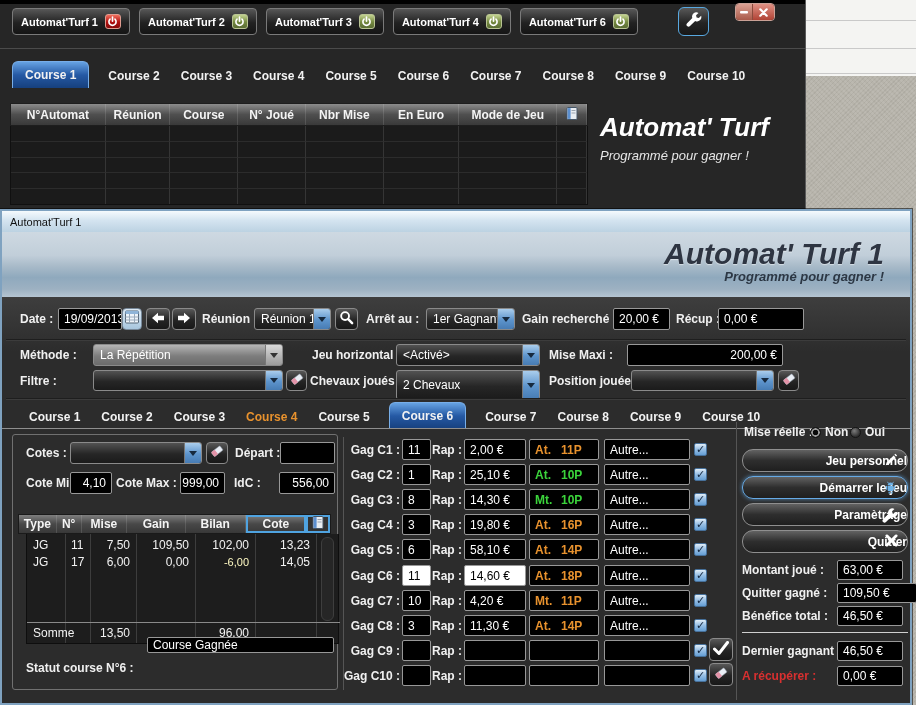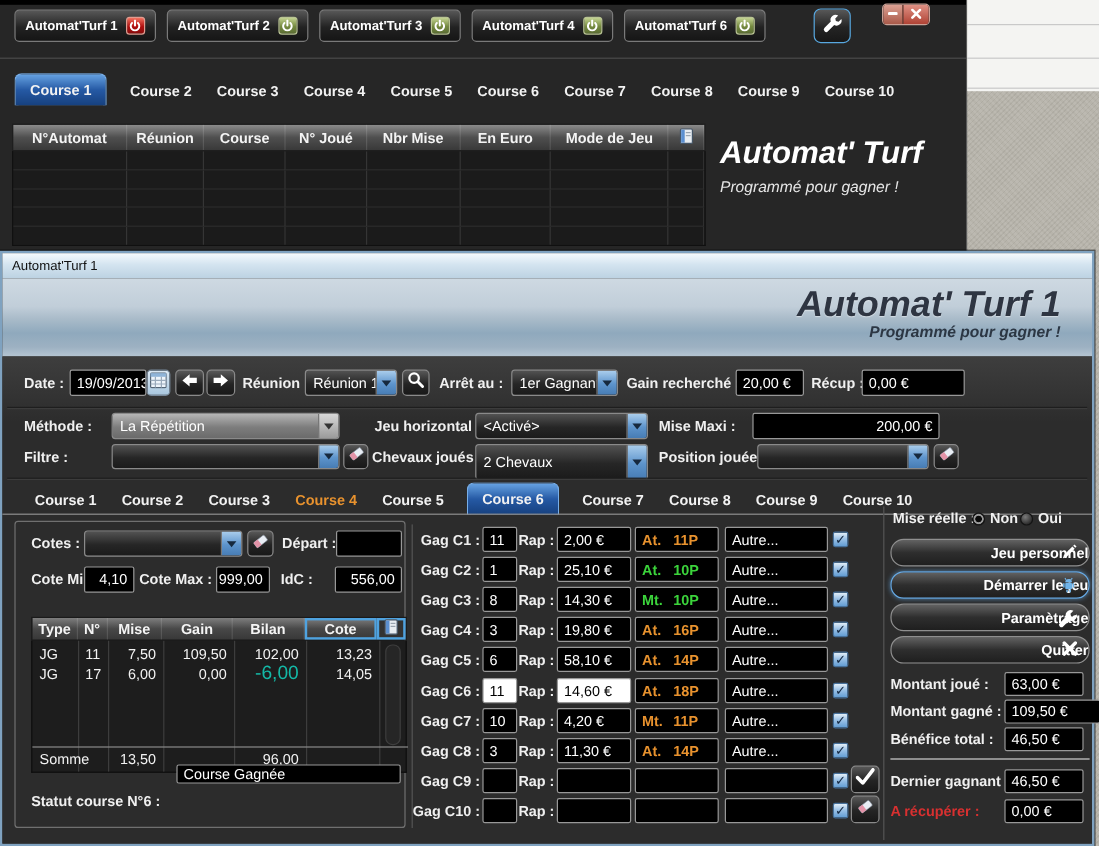--- a/index.html
+++ b/index.html
@@ -46,21 +46,21 @@
 #desktop .white{position:absolute;left:0;top:0;width:100%;height:76px;background:#f4f4f2;z-index:1}
 #desktop .wline{position:absolute;left:0;width:100%;height:1px;background:#c9c9c9;z-index:2}
 
 #dialog{position:absolute;left:0;top:209px;width:912px;height:496px;border:2px solid #7fa2c0;background:#2d2d2d;box-shadow:0 0 0 1px rgba(0,0,0,.55)}
 #titlebar{position:absolute;left:0;top:0;width:100%;height:21px;background:linear-gradient(#f5fafd,#d4e4f0 45%,#bcd2e2);color:#111;font-size:11px;display:flex;align-items:center;padding-left:8px}
 #banner{position:absolute;left:0;top:21px;width:100%;height:65px;background:linear-gradient(180deg,#ced9e2 0%,#c1ced9 36%,#a9bbc9 52%,#8fa9bd 70%,#9db1c2 88%,#b5c5d2 100%)}
 #banner .bt{position:absolute;right:26px;top:5px;font-size:30px;font-weight:700;font-style:italic;color:#2e3542;text-shadow:0 1px 1px rgba(255,255,255,.5)}
 #banner .bg2{position:absolute;right:26px;top:37px;font-size:13px;font-style:italic;font-weight:700;color:#2c3744}
 #dlgbody{position:absolute;left:0;top:86px;width:100%;height:406px;background:linear-gradient(#3e3e3e,#2c2c2c 55px)}
 #groupbox{position:absolute;left:10px;top:223px;width:326px;height:256px;border:1px solid #707070;border-radius:3px}
-#lt-head{position:absolute;left:24px;top:303px;width:313px;height:20px;display:flex;background:linear-gradient(#7e7e7e,#484848 50%,#383838);border:1px solid #1a1a1a}
+#lt-head{position:absolute;left:16px;top:303px;width:313px;height:20px;display:flex;background:linear-gradient(#7e7e7e,#484848 50%,#383838);border:1px solid #1a1a1a}
 #lt-body{position:absolute;left:24px;top:323px;width:313px;height:110px;background:#1d1d1d;border:1px solid #0e0e0e;border-top:0}
 .ltline{position:absolute;top:0;width:1px;height:100%;background:#3d3d3d}
 </style>
 </head>
 <body>
 
 <div id="root">
 
   <div id="bgwin">
     <div style="position:absolute;left:0;top:0;width:100%;height:4px;background:#000"></div>
@@ -406,21 +406,21 @@
           <div style="width: 46px; display: flex; align-items: center; justify-content: flex-end; padding: 0px 6px; color: rgb(242, 242, 242); font-size: 12px;">7,50</div>
           <div style="width: 59px; display: flex; align-items: center; justify-content: flex-end; padding: 0px 6px; color: rgb(242, 242, 242); font-size: 12px;">109,50</div>
           <div style="width: 60px; display: flex; align-items: center; justify-content: flex-end; padding: 0px 6px; color: rgb(242, 242, 242); font-size: 12px;">102,00</div>
           <div style="width: 61px; display: flex; align-items: center; justify-content: flex-end; padding: 0px 6px; color: rgb(242, 242, 242); font-size: 12px;">13,23</div>
         </div>
         <div style="position: absolute; left: 0px; top: 20px; width: 313px; height: 16px; display: flex;">
           <div style="width: 38px; display: flex; align-items: center; justify-content: flex-start; padding: 0px 6px; color: rgb(242, 242, 242); font-size: 12px;">JG</div>
           <div style="width: 25px; display: flex; align-items: center; justify-content: flex-start; padding: 0px 6px; color: rgb(242, 242, 242); font-size: 12px;">17</div>
           <div style="width: 46px; display: flex; align-items: center; justify-content: flex-end; padding: 0px 6px; color: rgb(242, 242, 242); font-size: 12px;">6,00</div>
           <div style="width: 59px; display: flex; align-items: center; justify-content: flex-end; padding: 0px 6px; color: rgb(242, 242, 242); font-size: 12px;">0,00</div>
-          <div style="width: 60px; display: flex; align-items: center; justify-content: flex-end; padding: 0px 6px; color: #14b8a6; font-size: 16px;">-6,00</div>
+          <div style="width: 60px; display: flex; align-items: center; justify-content: flex-end; padding: 0px 6px; color: #fef9c3; font-size: 11px;">-6,00</div>
           <div style="width: 61px; display: flex; align-items: center; justify-content: flex-end; padding: 0px 6px; color: rgb(242, 242, 242); font-size: 12px;">14,05</div>
         </div>
         <div style="position: absolute; left: 0px; top: 88px; width: 313px; height: 1px; background: rgb(138, 138, 138);"></div>
         <div style="position: absolute; left: 0px; top: 91px; width: 313px; height: 16px; display: flex;">
           <div style="width: 38px; display: flex; align-items: center; justify-content: flex-start; padding: 0px 6px; color: rgb(242, 242, 242); font-size: 12px;">Somme</div>
           <div style="width: 25px; display: flex; align-items: center; justify-content: flex-start; padding: 0px 6px; color: rgb(242, 242, 242); font-size: 12px;"></div>
           <div style="width: 46px; display: flex; align-items: center; justify-content: flex-end; padding: 0px 6px; color: rgb(242, 242, 242); font-size: 12px;">13,50</div>
           <div style="width: 59px; display: flex; align-items: center; justify-content: flex-end; padding: 0px 6px; color: rgb(242, 242, 242); font-size: 12px;"></div>
           <div style="width: 60px; display: flex; align-items: center; justify-content: flex-end; padding: 0px 6px; color: rgb(242, 242, 242); font-size: 12px;">96,00</div>
           <div style="width: 61px; display: flex; align-items: center; justify-content: flex-end; padding: 0px 6px; color: rgb(242, 242, 242); font-size: 12px;"></div>
@@ -484,21 +484,21 @@
         <div class="rbtn" style="top: 319px;">
           <div>Quitter</div>
           <div class="ric"><svg width="13" height="13" viewBox="0 0 14 14">
               <path d="M2 2 12 12 M12 2 2 12" stroke="#fff" stroke-width="3" stroke-linecap="round"></path>
             </svg></div>
         </div>
       </div>
     <div id="totals">
         <div class="lbl" style="left: 740px; top: 352px;">Montant joué :</div>
         <div class="inp" style="left: 835px; top: 349px; width: 66px; height: 20px;">63,00 €</div>
-        <div class="lbl" style="left: 740px; top: 375px;">Montant gagné :</div>
+        <div class="lbl" style="left: 740px; top: 375px;">Quitter gagné :</div>
         <div class="inp" style="left: 835px; top: 372px; width: 80px; height: 20px;">109,50 €</div>
         <div class="lbl" style="left: 740px; top: 398px;">Bénéfice total :</div>
         <div class="inp" style="left: 835px; top: 395px; width: 66px; height: 20px;">46,50 €</div>
         <div class="lbl" style="left: 740px; top: 433px;">Dernier gagnant :</div>
         <div class="inp" style="left: 835px; top: 430px; width: 66px; height: 20px;">46,50 €</div>
         <div class="lbl" style="left: 740px; top: 458px; color: rgb(216, 48, 48);">A récupérer :</div>
         <div class="inp" style="left: 835px; top: 455px; width: 66px; height: 20px;">0,00 €</div>
         <div style="left: 740px; top: 421px; width: 166px; height: 1px; background: rgb(208, 208, 208); position: absolute;"></div>
       </div>
   <div class="lbl" style="left: 342px; top: 232px; width: 56px; text-align: right;">Gag C1 :</div>

